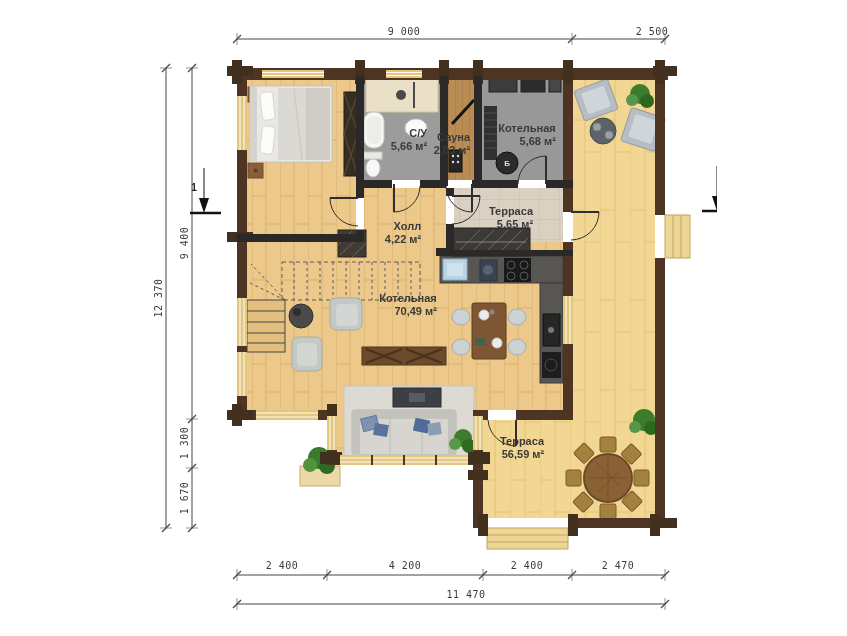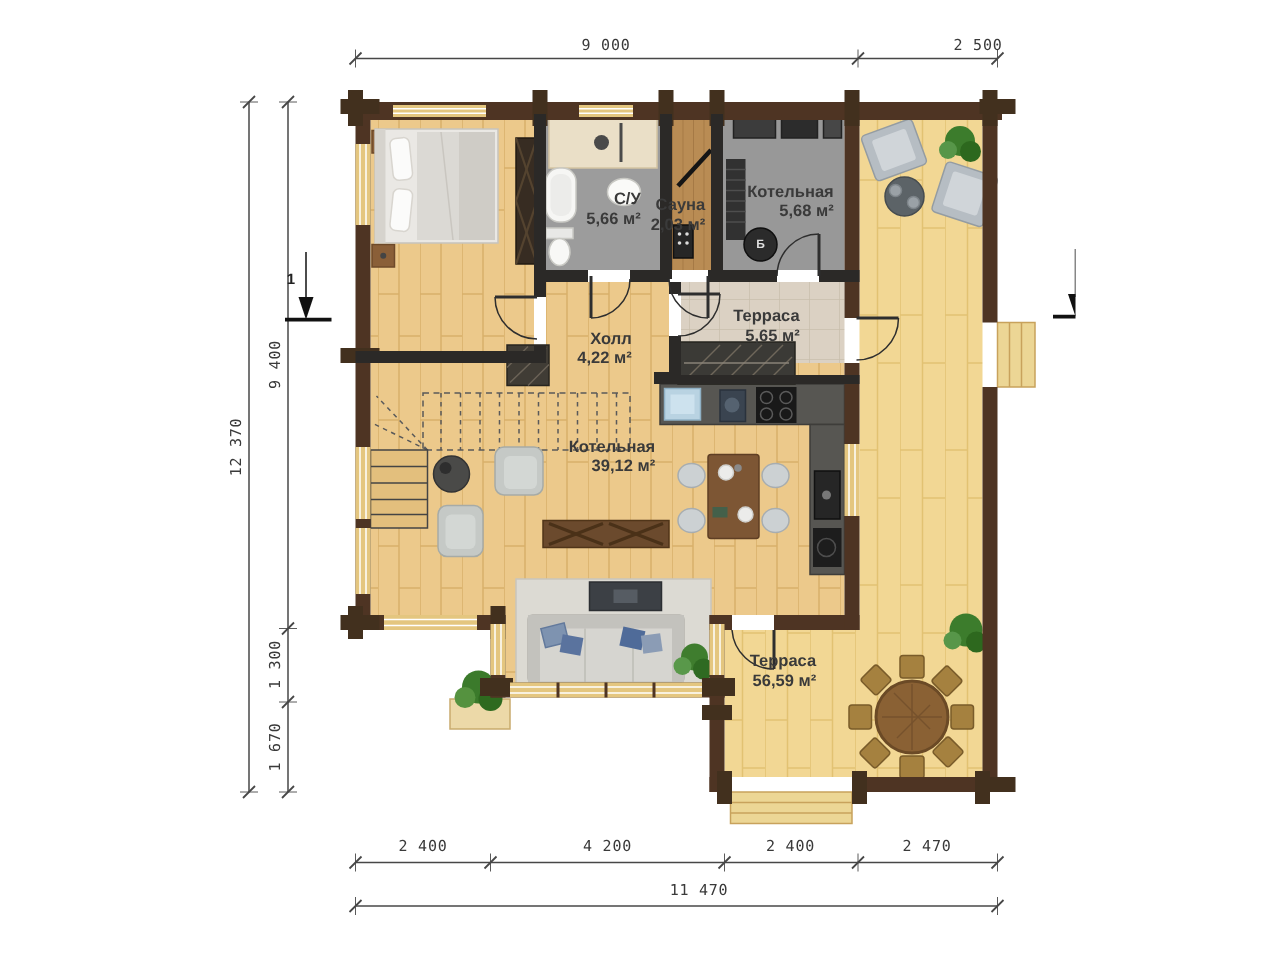--- a/index.html
+++ b/index.html
@@ -498,20 +498,20 @@
   <div class="room" style="left:511px;top:218px">
     <div>Терраса</div>
     <div>5,65 м²</div>
   </div>
   <div class="room" style="left:403px;top:233px">
     <div>Холл</div>
     <div>4,22 м²</div>
   </div>
   <div class="room" style="left:408px;top:305px">
     <div>Котельная</div>
-    <div>39,12 м²</div>
+    <div>70,49 м²</div>
   </div>
   <div class="room" style="left:522px;top:448px">
     <div>Терраса</div>
     <div>56,59 м²</div>
   </div>
 </div>
 </div>
 
 </body></html>

